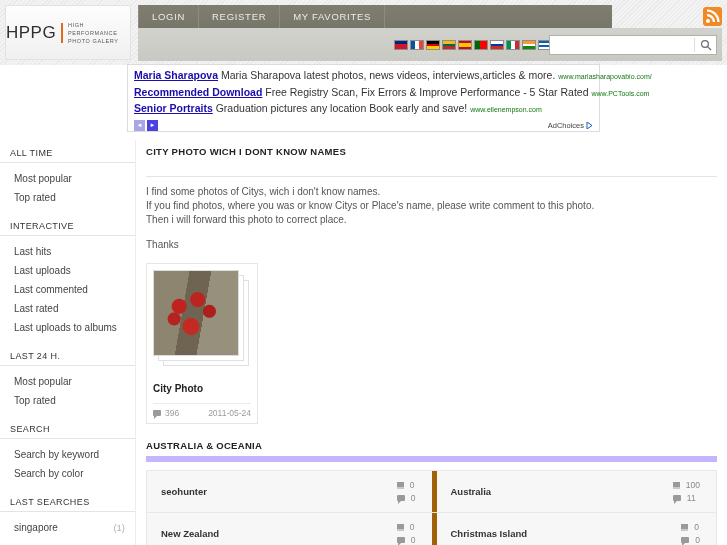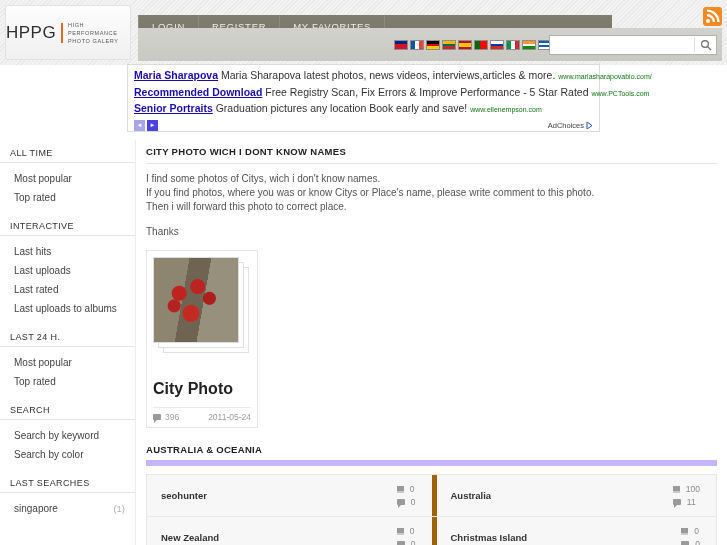--- a/index.html
+++ b/index.html
@@ -24,21 +24,21 @@
     background: linear-gradient(180deg,#fdfdfd,#f0f0f0);
     border: 1px solid #e2e2e2;
     display: flex; align-items: center; justify-content: center;
   }
   .logo-inner { display: flex; align-items: center; gap: 5px; }
   .logo-mark { font-size: 17px; letter-spacing: .5px; color: #2f2f2f; font-weight: 400; }
   .logo-div { width: 2px; height: 20px; background: #e36b21; }
   .logo-sub { font-size: 5.5px; line-height: 8px; color: #5a5a5a; letter-spacing: .6px; }
 
   .navbar {
-    position: absolute; left: 138px; top: 15px; width: 474px; height: 23px;
+    position: absolute; left: 138px; top: 5px; width: 474px; height: 23px;
     background: linear-gradient(180deg,#7f7e6e,#77766a);
     display: flex; align-items: stretch;
   }
   .navtab {
     display: flex; align-items: center; padding: 0 13px;
     color: #ececec; font-size: 9.5px; letter-spacing: .7px;
     border-right: 1px solid #8d8c7e; cursor: pointer;
   }
   .navtab:first-child { border-left: 1px solid #8d8c7e; }
   .rss {
@@ -88,21 +88,21 @@
   .sec { margin-bottom: 14px; }
   .sec-item {
     font-size: 10px; color: #444; padding: 4px 10px 4px 14px; cursor: pointer;
     display: flex; justify-content: space-between; align-items: center;
   }
   .sec-item .cnt { color: #b2b2b2; font-size: 9.5px; }
 
   .main { flex: 1; padding: 6px 10px 0 10px; }
   .main-title {
     font-size: 9.5px; font-weight: bold; letter-spacing: .3px; color: #222;
-    padding-bottom: 6px; border-bottom: 1px solid #e4e4e4;
+    padding-bottom: 19px; border-bottom: 1px solid #e4e4e4;
   }
   .intro { padding: 8px 0 0 0; }
   .intro p { font-size: 10px; line-height: 14px; color: #555; }
   .intro .blank { height: 11px; }
 
   .photo-card {
     margin-top: 11px; width: 112px; border: 1px solid #e6e6e6; background: #fff;
     padding: 6px 6px 0 6px; cursor: pointer;
   }
   .thumb-stack { position: relative; width: 100px; height: 97px; }
@@ -113,21 +113,21 @@
     position: absolute; left: 0; top: 0; width: 86px; height: 86px; border: 1px solid #ddd;
     background:
       radial-gradient(circle at 30% 42%, #c0231f 0 7px, transparent 8px),
       radial-gradient(circle at 52% 34%, #bb2420 0 7px, transparent 8px),
       radial-gradient(circle at 66% 48%, #ad1f1b 0 6px, transparent 7px),
       radial-gradient(circle at 24% 57%, #b52320 0 6px, transparent 7px),
       radial-gradient(circle at 44% 66%, #c32b22 0 8px, transparent 9px),
       linear-gradient(100deg,#8d8570 0 36%, #6f6452 36% 58%, #97907c 58% 100%);
     background-color: #857c67;
   }
-  .card-title { font-size: 16px; font-weight: bold; color: #222; padding: 26px 0 9px 0; }
+  .card-title { font-size: 10px; font-weight: bold; color: #222; padding: 16px 0 9px 0; }
   .card-stats {
     display: flex; align-items: center; justify-content: space-between;
     border-top: 1px solid #ebebeb; padding: 4px 0 5px 0; font-size: 8.5px; color: #9b9b9b; gap: 13px;
   }
   .card-stats .left { display: flex; align-items: center; gap: 4px; }
 
   .region-title {
     margin-top: 16px; font-size: 9.5px; font-weight: bold; letter-spacing: .3px; color: #222;
     padding-bottom: 5px; border-bottom: 6px solid #c4b5fd;
   }
@@ -244,20 +244,23 @@
 
       <div class="sec">
         <div class="sec-title">INTERACTIVE</div>
         <div class="sec-item">
           <span>Last hits</span>
         </div>
         <div class="sec-item">
           <span>Last uploads</span>
         </div>
         <div class="sec-item">
+          <span>Last commented</span>
+        </div>
+        <div class="sec-item">
           <span>Last rated</span>
         </div>
         <div class="sec-item">
           <span>Last uploads to albums</span>
         </div>
       </div>
 
       <div class="sec">
         <div class="sec-title">LAST 24 H.</div>
         <div class="sec-item">

